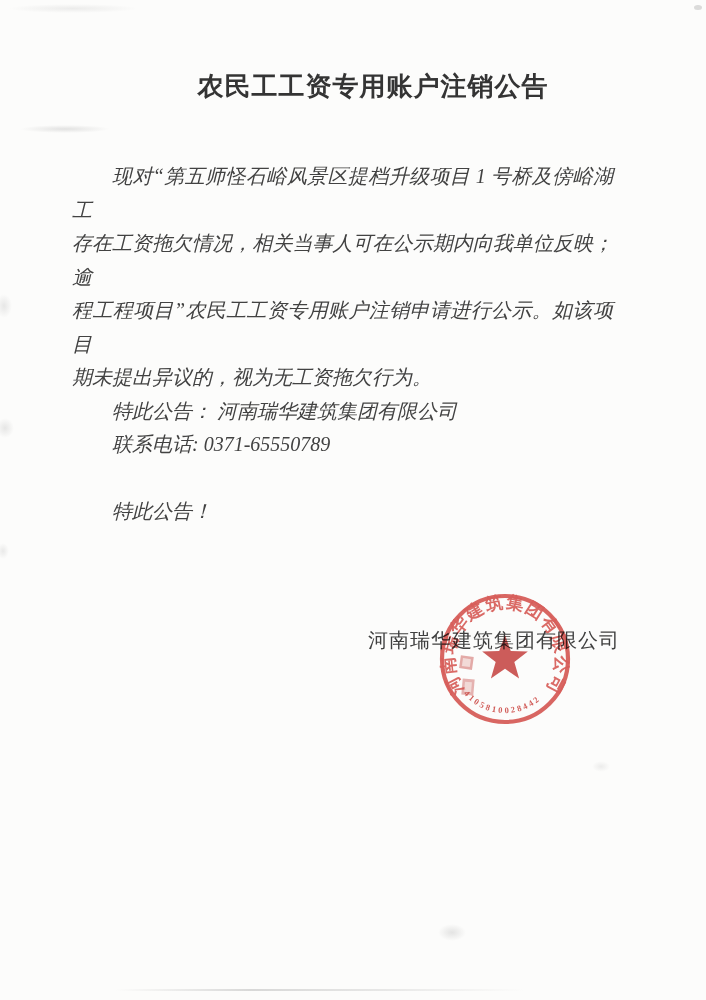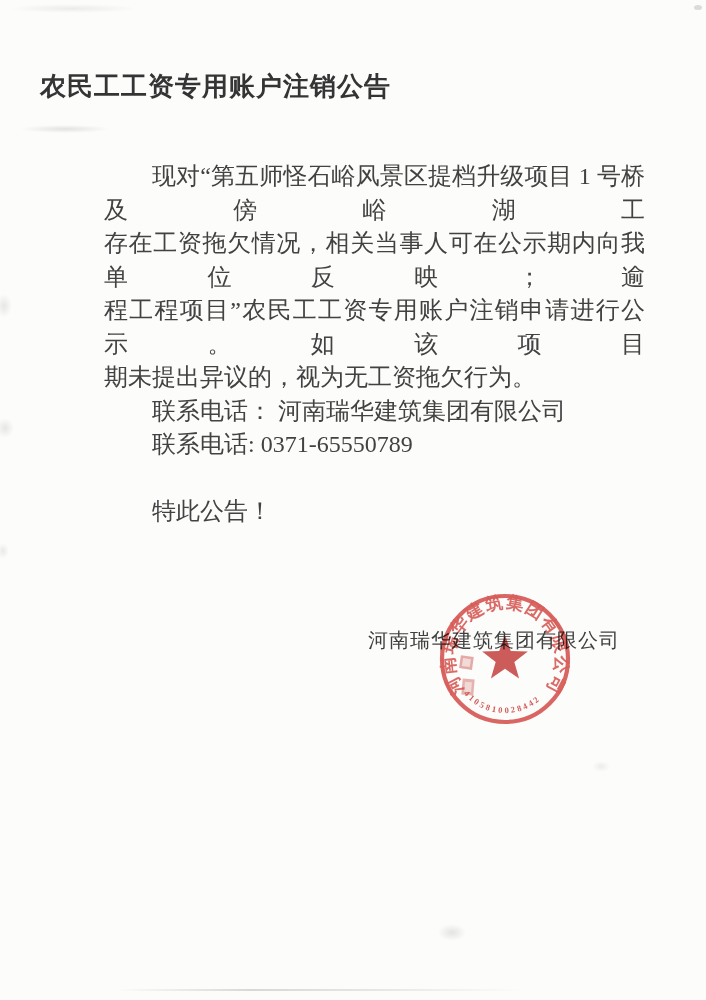--- a/index.html
+++ b/index.html
@@ -7,30 +7,32 @@
     position:relative;
     width:706px;height:1000px;
     margin:0 auto;
     background:#fcfcfb;
     overflow:hidden;
     font-family:"Liberation Serif","DejaVu Serif",serif;
     color:#424242;
   }
   .doc-title{
     position:absolute;top:70px;left:0;right:0;
+    text-align:center;
     font-size:26px;line-height:34px;
     font-weight:bold;
     letter-spacing:1px;
     color:#343434;
     padding-left:40px;
   }
   .body-block{
-    position:absolute;left:104px;top:160px;width:541px;
-    font-size:24px;line-height:33.5px;
+    position:absolute;left:72px;top:160px;width:541px;
+    font-size:20px;line-height:33.5px;
     text-align:justify;
+    font-style:italic;
   }
   .body-block p{margin:0;}
   .stretch{text-align:justify;text-align-last:justify;white-space:normal;}
   .indent{text-indent:2em;}
   .field{text-indent:2em;}
   .closing{text-indent:2em;margin-top:33.5px !important;}
   .sig-company{
     position:absolute;left:368px;top:627px;
     font-size:20px;letter-spacing:1px;color:#3f3f3f;
   }
@@ -73,21 +75,21 @@
   <div class="smudge sm9"></div>
 
   <div class="doc-title">农民工工资专用账户注销公告</div>
 
   <div class="body-block">
     <p class="stretch indent">现对“第五师怪石峪风景区提档升级项目 1 号桥及傍峪湖工</p>
     <p class="stretch">存在工资拖欠情况，相关当事人可在公示期内向我单位反映；逾</p>
     <p class="stretch">程工程项目”农民工工资专用账户注销申请进行公示。如该项目</p>
     <p>期未提出异议的，视为无工资拖欠行为。</p>
 
-    <p class="field"><span>联系电话：</span><span> 河南瑞华建筑集团有限公司</span></p>
+    <p class="field"><span>特此公告：</span><span> 河南瑞华建筑集团有限公司</span></p>
     <p class="field"><span>联系电话:</span><span> 0371-65550789</span></p>
 
     <p class="closing">特此公告！</p>
   </div>
 
   <div class="sig-company">河南瑞华建筑集团有限公司</div>
 
   <svg class="seal" viewBox="0 0 152 152" width="152" height="152">
     <circle cx="76" cy="76" r="63" fill="none" stroke="#d7524e" stroke-width="4.2" opacity="0.95"></circle>
     <defs>

